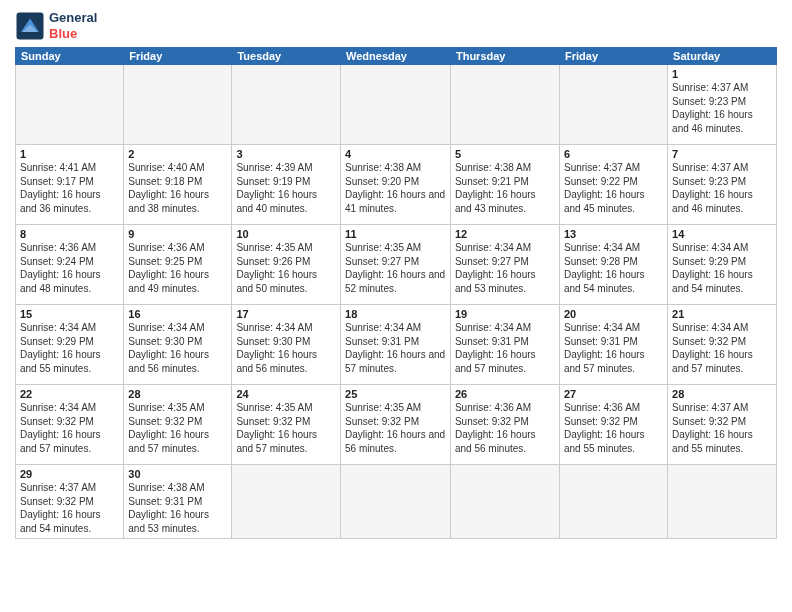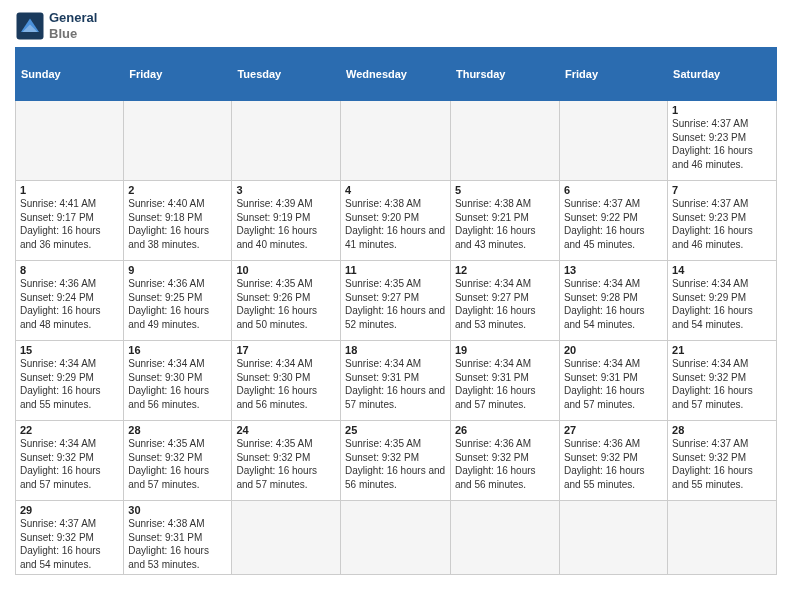--- a/index.html
+++ b/index.html
@@ -27,21 +27,21 @@
       align-items: center;
       gap: 4px;
     }
     .logo-text {
       font-size: 13px;
       font-weight: bold;
       color: #1a3a5c;
       line-height: 1.2;
     }
     .logo-text span {
-      color: #737373;
+      color: #ef4444;
     }
     .logo-icon {
       width: 30px;
       height: 30px;
     }
     .title-section {
       text-align: right;
     }
     .month-title {
       font-size: 28px;
@@ -55,21 +55,21 @@
     }
     .calendar {
       width: 100%;
       border-collapse: collapse;
       font-size: 9.5px;
     }
     .calendar th {
       background: #2b6cb0;
       color: #fff;
       text-align: left;
-      padding: 20px 5px;
+      padding: 2px 5px;
       font-size: 11px;
       font-weight: bold;
       border: 1px solid #2b6cb0;
     }
     .calendar td {
       border: 1px solid #ccc;
       vertical-align: top;
       padding: 3px 4px;
       width: 113px;
       height: 80px;

